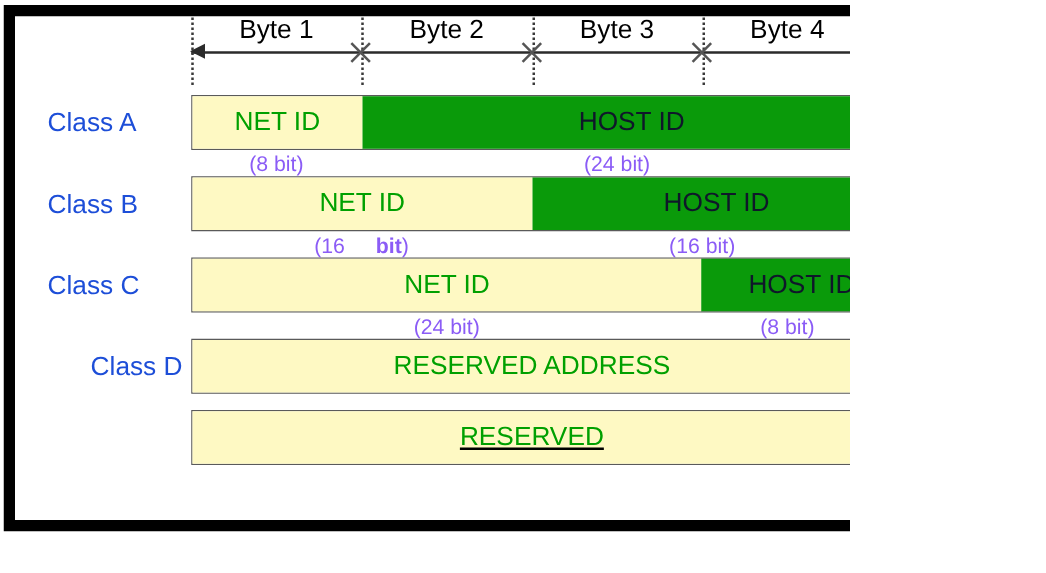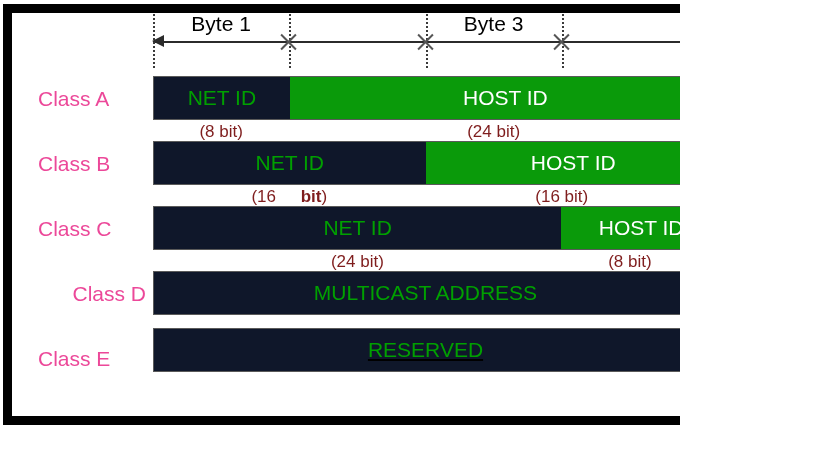--- a/index.html
+++ b/index.html
@@ -88,21 +88,21 @@
   }
   .xmark::before { transform: rotate(45deg); }
   .xmark::after  { transform: rotate(-45deg); }
 
   
   .class-label {
     position: absolute;
     left: 38px;
     width: 108px;
     font-size: 21px;
-    color: #ec4899;
+    color: #1d4ed8;
     white-space: nowrap;
   }
   .bar {
     position: absolute;
     left: 153px;
     width: 545px;
     height: 44px;
     box-sizing: border-box;
     border: 1px solid #5a5a5a;
     background: #ffffff;
@@ -111,47 +111,49 @@
   .seg {
     position: relative;
     display: flex;
     align-items: center;
     justify-content: center;
     font-size: 21px;
     box-sizing: border-box;
     height: 100%;
   }
   .seg.white {
-    background: #0f172a;
+    background: #fef9c3;
     color: #00a000;
   }
   .seg.green {
     background: #0a9a0a;
-    color: #ffffff;
+    color: #0f172a;
     padding-left: 24px;
   }
   .bitlabel {
     position: absolute;
     font-size: 17px;
-    color: #7f1d1d;
+    color: #8b5cf6;
     text-align: center;
     white-space: nowrap;
   }
   .bitlabel b { font-weight: bold; padding-left: 20px; }
 </style>
 </head>
 <body>
 
 <div id="canvas">
   <div id="frame"></div>
   <div id="stage">
       <div class="ruler-line"></div>
       <div class="arrow-head"></div>
       <div class="byte-label" style="left: 153px; width: 136.25px;">Byte 1</div>
+      <div class="byte-label" style="left: 289.25px; width: 136.25px;">Byte 2</div>
       <div class="byte-label" style="left: 425.5px; width: 136.25px;">Byte 3</div>
+      <div class="byte-label" style="left: 561.75px; width: 136.25px;">Byte 4</div>
       <div class="tick-dotted" style="left: 153px;"></div>
       <div class="tick-dotted" style="left: 289.25px;"></div>
       <div class="tick-dotted" style="left: 425.5px;"></div>
       <div class="tick-dotted" style="left: 561.75px;"></div>
       <div class="tick-dotted" style="left: 698px;"></div>
       <div class="xmark" style="left: 289.25px;"></div>
       <div class="xmark" style="left: 425.5px;"></div>
       <div class="xmark" style="left: 561.75px;"></div>
       <div class="class-label" style="top: 87px;">Class A</div>
       <div class="bar" style="top: 76px;">
@@ -169,20 +171,19 @@
       <div class="bitlabel" style="left: 425.5px; width: 272.5px; top: 187px;">(16 bit)</div>
       <div class="class-label" style="top: 217px;">Class C</div>
       <div class="bar" style="top: 206px;">
         <div class="seg white" style="width: 75%;">NET ID</div>
         <div class="seg green" style="width: 25%;">HOST ID</div>
       </div>
       <div class="bitlabel" style="left: 153px; width: 408.75px; top: 252px;">(24 bit)</div>
       <div class="bitlabel" style="left: 561.75px; width: 136.25px; top: 252px;">(8 bit)</div>
       <div class="class-label" style="top: 282px; text-align: right;">Class D</div>
       <div class="bar" style="top: 271px;">
-        <div class="seg white" style="width: 100%;">MULTICAST   ADDRESS</div>
+        <div class="seg white" style="width: 100%;">RESERVED   ADDRESS</div>
       </div>
-      <div class="class-label" style="top: 347px;">Class E</div>
       <div class="bar" style="top: 328px; text-decoration: underline;">
         <div class="seg white" style="width: 100%;">RESERVED</div>
       </div>
     </div>
 </div>
 
 </body></html>

